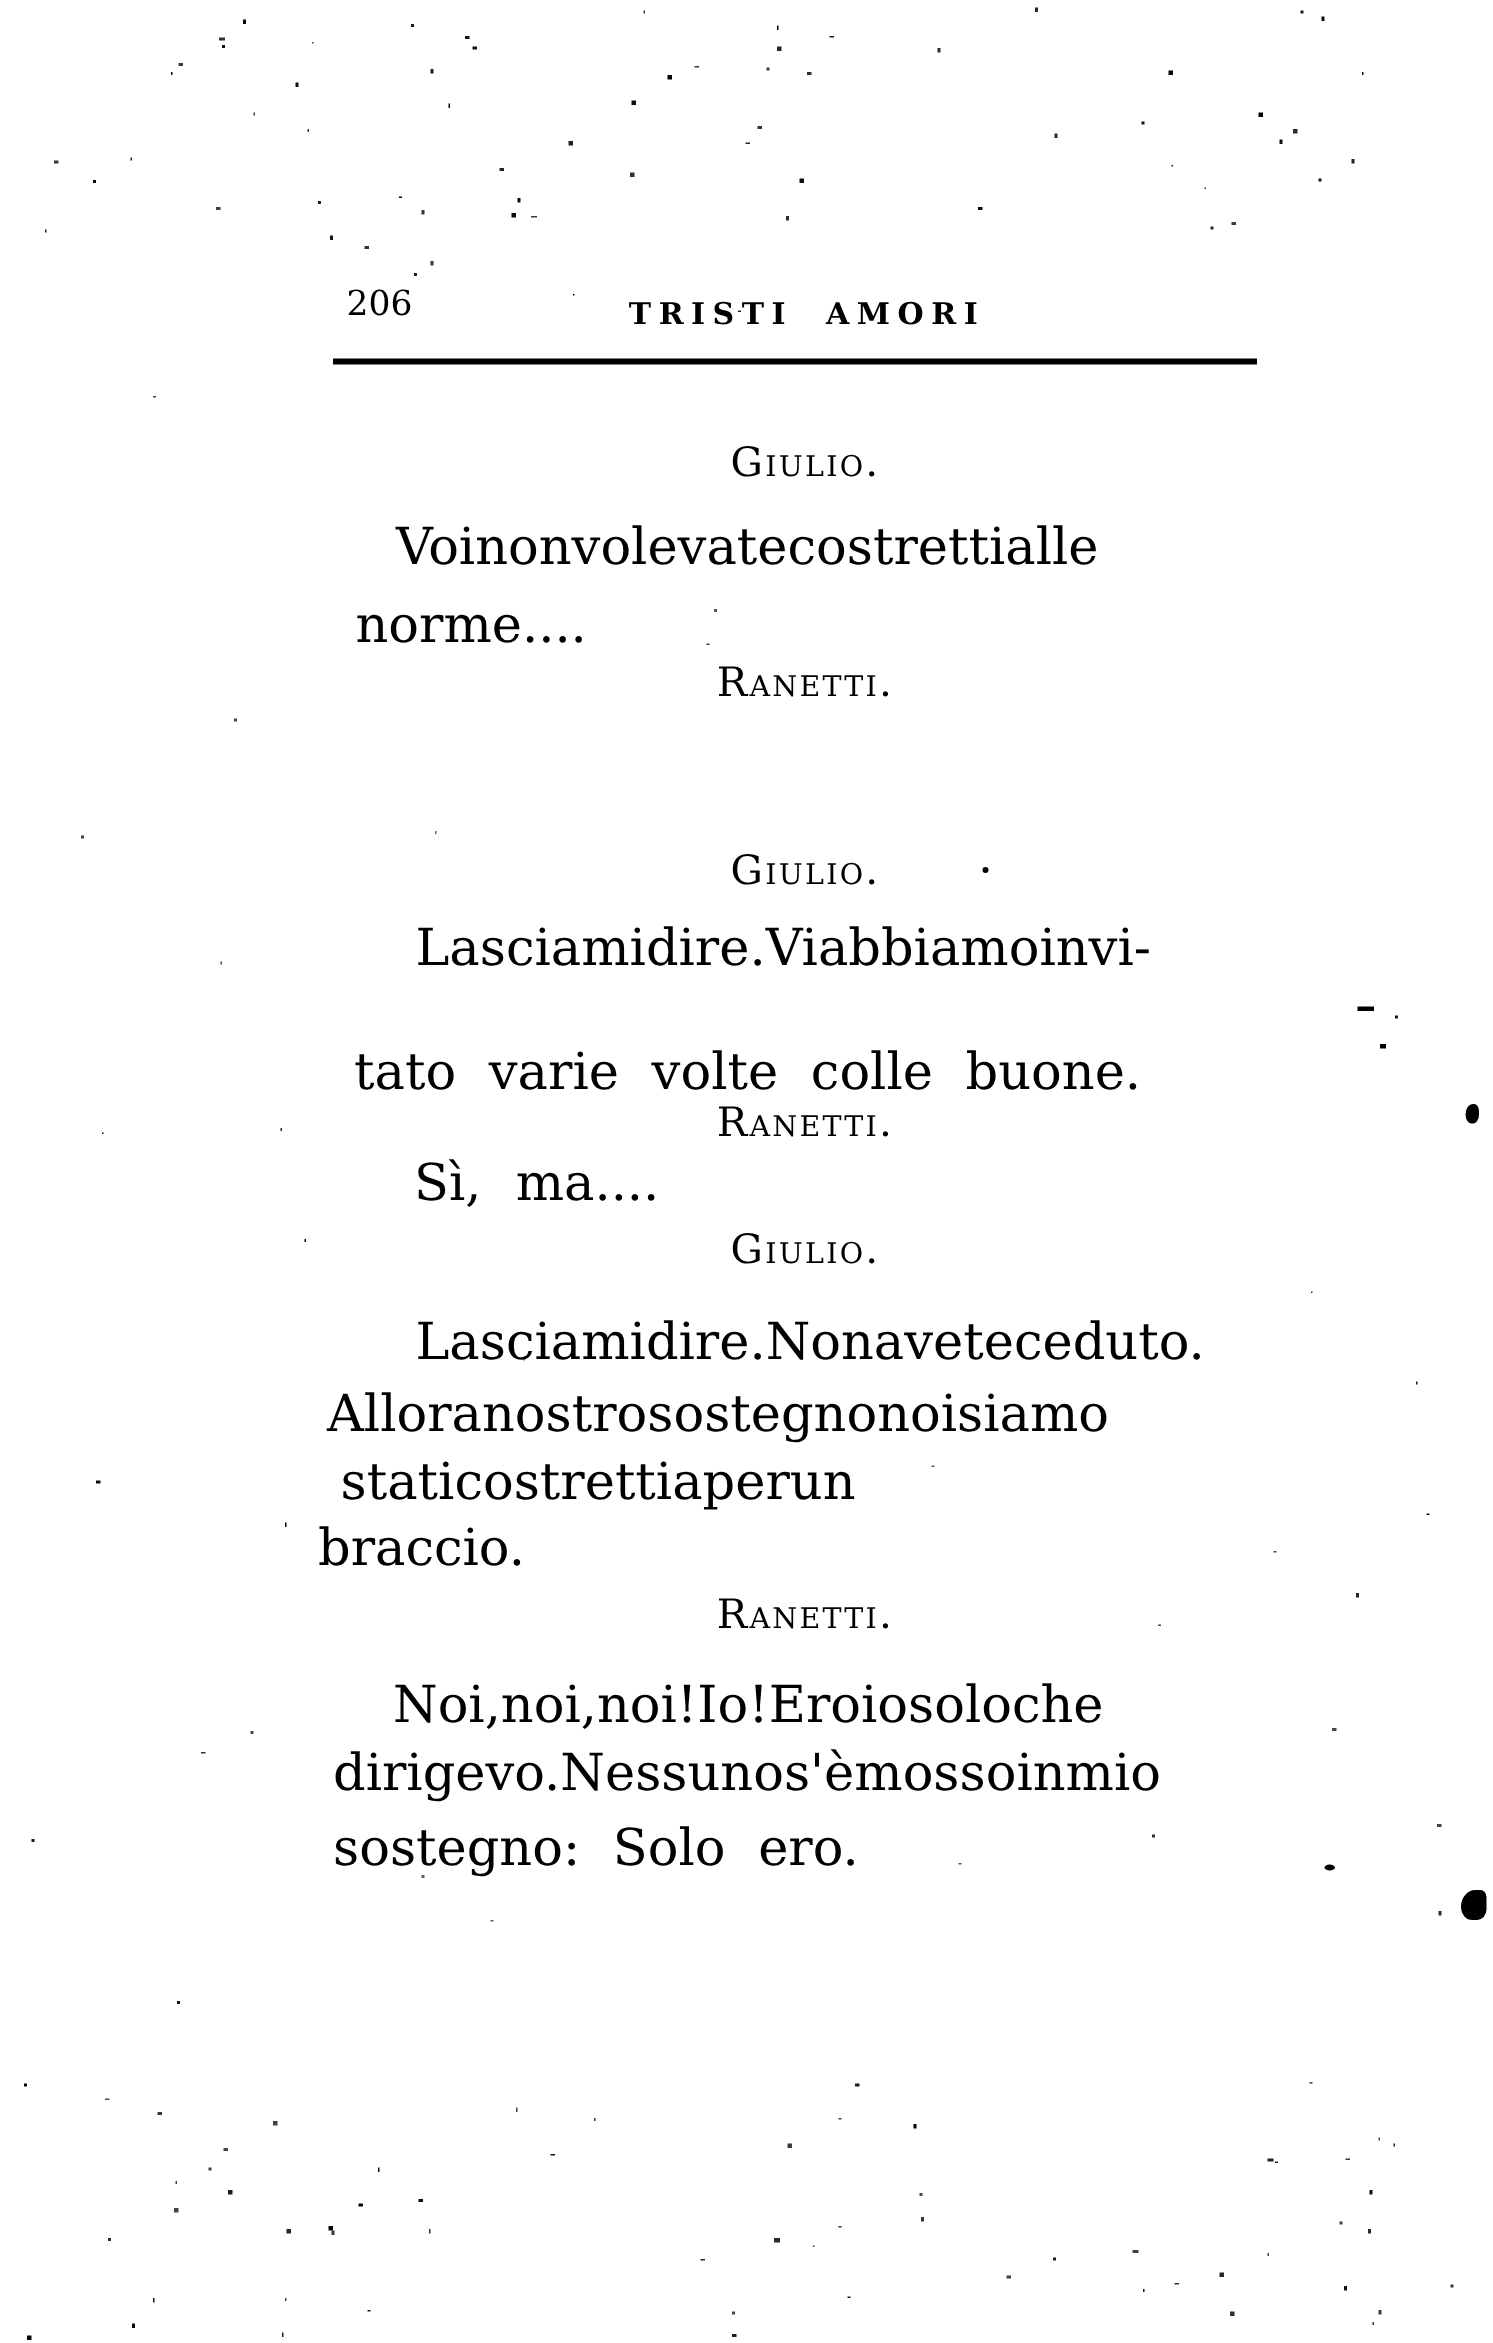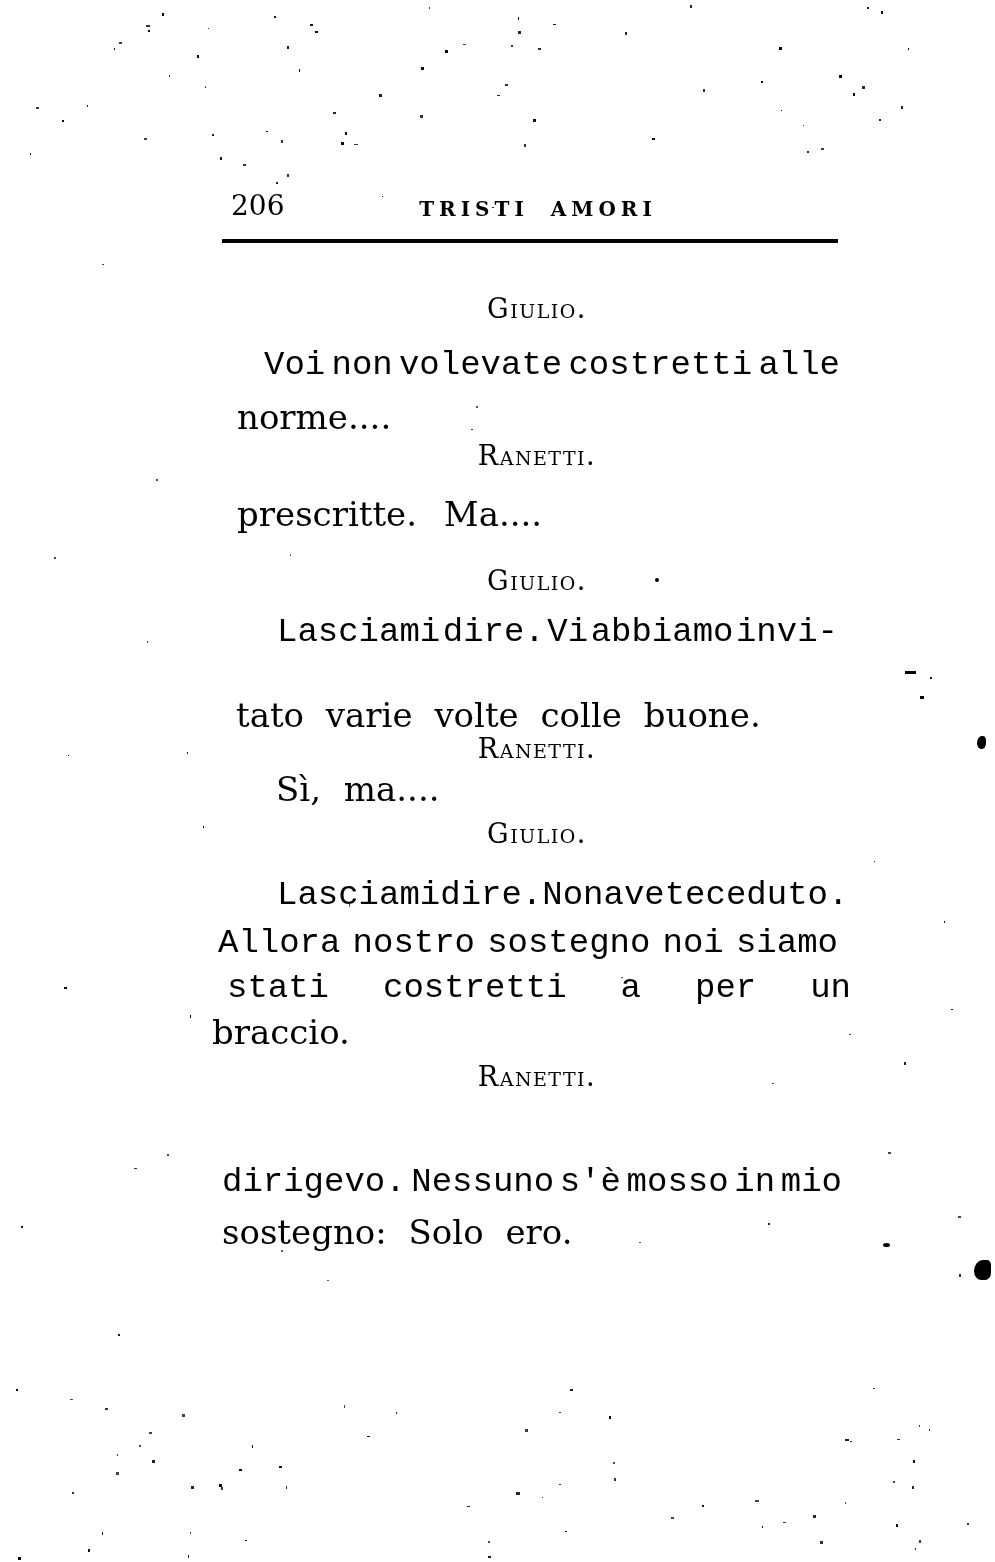--- a/index.html
+++ b/index.html
@@ -7,21 +7,21 @@
     position:relative;
     width:995px; height:1562px;
     background:var(--paper,#ffffff);
     color:var(--ink,#000000);
     font-family:"DejaVu Serif", serif;
     overflow:hidden;
   }
   
   .pagenum {
     position:absolute; left:231px; top:192px;
-    font-size:28px; line-height:1;
+    font-size:23px; line-height:1;
   }
   .runtitle {
     position:absolute; left:234px; top:199px; width:608px;
     text-align:center; font-size:20px; line-height:1;
     font-weight:700; letter-spacing:5px; word-spacing:10px;
   }
   .hrule {
     position:absolute; left:222px; top:239px; width:616px; height:4px;
     background:var(--ink,#000000);
   }
@@ -34,24 +34,23 @@
   }
   
   .bl {
     position:absolute;
     font-size:34px; line-height:1;
     white-space:nowrap;
     word-spacing:8px;
   }
   
   .jl {
-    display:flex; justify-content:space-between;
+    display:flex; justify-content:flex-start;
     white-space:nowrap; word-spacing:0;
     text-align:justify;
-    font-family:Liberation Mono, monospace;
   }
   
   .blot { position:absolute; background:var(--ink,#000000); }
   .sp   { position:absolute; background:var(--ink,#000000); }
 </style>
 </head>
 <body>
 
 <div class="page">
 
@@ -65,21 +64,20 @@
       <span>Voi</span>
       <span>non</span>
       <span>volevate</span>
       <span>costretti</span>
       <span>alle</span>
     </div>
   <div class="bl" style="top:400px; left:237px">norme....</div>
 
   <div class="speaker" style="top:442px">Ranetti.</div>
 
-  <div class="bl" style="top:497px; left:237px; word-spacing:16px">prescritte. Ma....</div>
 
   <div class="speaker" style="top:567px">Giulio.</div>
 
   <div class="bl jl" style="top:615px; left:277px; width:561px">
       <span>Lasciami</span>
       <span>dire.</span>
       <span>Vi</span>
       <span>abbiamo</span>
       <span>invi-</span>
     </div>
@@ -109,20 +107,30 @@
       <span>stati</span>
       <span>costretti</span>
       <span>a</span>
       <span>per</span>
       <span>un</span>
     </div>
   <div class="bl" style="top:1015px; left:212px">braccio.</div>
 
   <div class="speaker" style="top:1063px">Ranetti.</div>
 
+  <div class="bl jl" style="top:1120px; left:262px; width:576px">
+      <span>Noi,</span>
+      <span>noi,</span>
+      <span>noi!</span>
+      <span>Io!</span>
+      <span>Ero</span>
+      <span>io</span>
+      <span>solo</span>
+      <span>che</span>
+    </div>
   <div class="bl" style="top:1215px; left:222px; word-spacing:11px">sostegno: Solo ero.</div>
   <div class="bl jl" style="top:1165px; left:222px; width:620px">
       <span>dirigevo.</span>
       <span>Nessuno</span>
       <span>s'è</span>
       <span>mosso</span>
       <span>in</span>
       <span>mio</span>
     </div>
 

